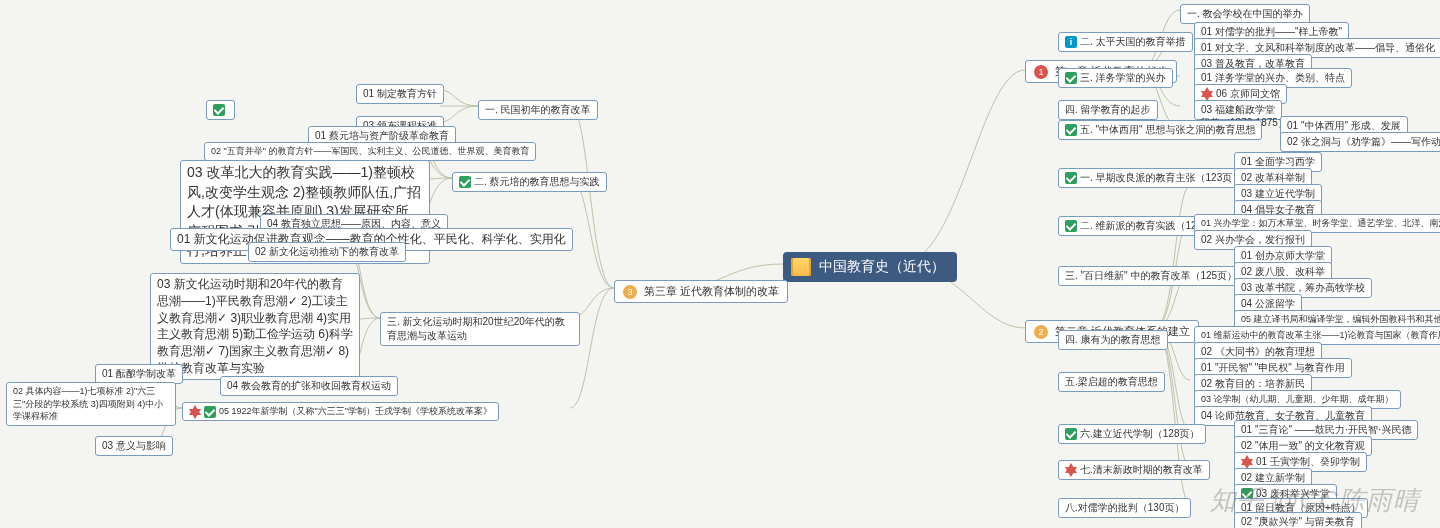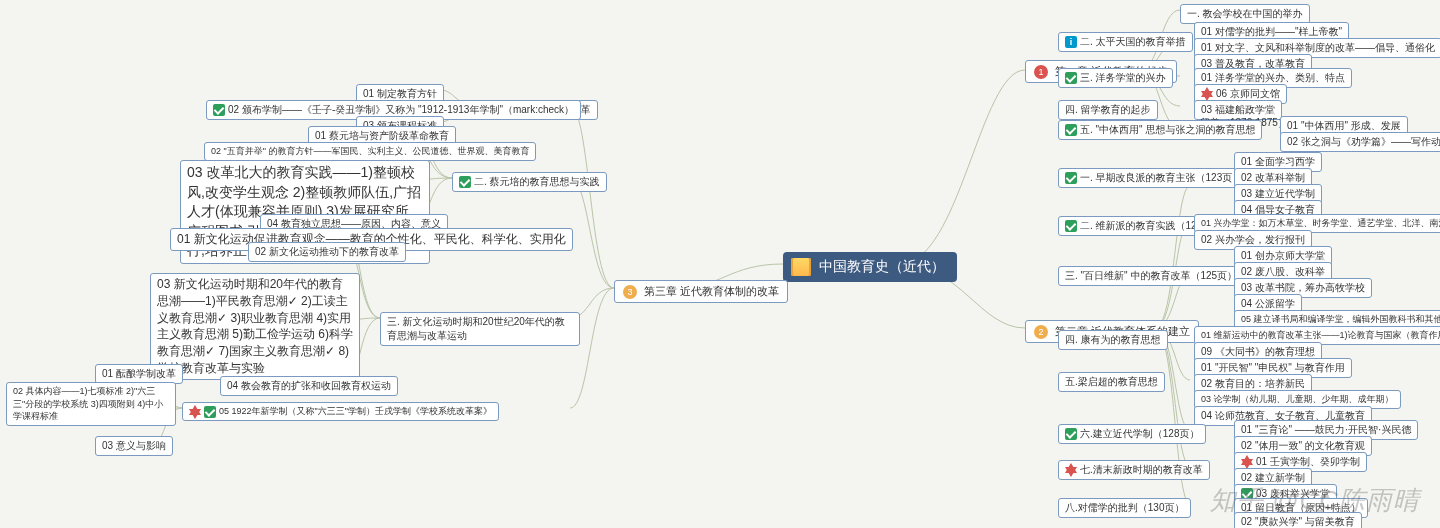--- a/index.html
+++ b/index.html
@@ -197,21 +197,21 @@
 
 <div class="node" style="left:1058px;top:266px"><span>三. "百日维新" 中的教育改革（125页）</span></div>
 <div class="node" style="left:1234px;top:246px"><span>01 创办京师大学堂</span></div>
 <div class="node" style="left:1234px;top:262px"><span>02 废八股、改科举</span></div>
 <div class="node" style="left:1234px;top:278px"><span>03 改革书院，筹办高牧学校</span></div>
 <div class="node" style="left:1234px;top:294px"><span>04 公派留学</span></div>
 <div class="node" style="left:1234px;top:310px;font-size:9px"><span>05 建立译书局和编译学堂，编辑外国教科书和其他书籍</span></div>
 
 <div class="node" style="left:1058px;top:330px"><span>四. 康有为的教育思想</span></div>
 <div class="node" style="left:1194px;top:326px;font-size:9px"><span>01 维新运动中的教育改革主张——1)论教育与国家（教育作用）2)废科举、兴学校 3)派游学</span></div>
-<div class="node" style="left:1194px;top:342px"><span>09 《大同书》的教育理想</span></div>
+<div class="node" style="left:1194px;top:342px"><span>02 《大同书》的教育理想</span></div>
 
 <div class="node" style="left:1058px;top:372px"><span>五.梁启超的教育思想</span></div>
 <div class="node" style="left:1194px;top:358px"><span>01 "开民智" "申民权" 与教育作用</span></div>
 <div class="node" style="left:1194px;top:374px"><span>02 教育目的：培养新民</span></div>
 <div class="node" style="left:1194px;top:390px;font-size:9px"><span>03 论学制（幼儿期、儿童期、少年期、成年期）</span></div>
 <div class="node" style="left:1194px;top:406px"><span>04 论师范教育、女子教育、儿童教育</span></div>
 
 <div class="node" style="left:1058px;top:424px"><span class="mark check"></span><span>六.建立近代学制（128页）</span></div>
 <div class="node" style="left:1234px;top:420px"><span>01 "三育论" ——鼓民力·开民智·兴民德</span></div>
 <div class="node" style="left:1234px;top:436px"><span>02 "体用一致" 的文化教育观</span></div>
@@ -225,21 +225,21 @@
 <div class="node" style="left:1234px;top:498px"><span>01 留日教育（原因+特点）</span></div>
 <div class="node" style="left:1234px;top:512px"><span>02 "庚款兴学" 与留美教育</span></div>
 
 <div class="node lg" style="left:614px;top:280px">
   <span class="num n3">3</span>
   <span>第三章 近代教育体制的改革</span>
 </div>
 
 <div class="node" style="left:478px;top:100px"><span>一. 民国初年的教育改革</span></div>
 <div class="node" style="left:356px;top:84px"><span>01 制定教育方针</span></div>
-<div class="node" style="left:206px;top:100px"><span class="mark check"></span><span>02 颁布学制——《壬子-癸丑学制》又称为 "1912-1913年学制"（mark:check）</span></div>
+<div class="node" style="left:206px;top:100px"><span class="mark check"></span></div>
 <div class="node" style="left:356px;top:116px"><span>03 颁布课程标准</span></div>
 
 <div class="node" style="left:452px;top:172px"><span class="mark check"></span><span>二. 蔡元培的教育思想与实践</span></div>
 <div class="node" style="left:308px;top:126px"><span>01 蔡元培与资产阶级革命教育</span></div>
 <div class="node" style="left:204px;top:142px;font-size:9px"><span>02 "五育并举" 的教育方针——军国民、实利主义、公民道德、世界观、美育教育</span></div>
 <div class="node" style="left:180px;top:160px;font-size:14px;max-width:250px;white-space:normal"><span>03 改革北大的教育实践——1)整顿校风,改变学生观念  2)整顿教师队伍,广招人才(体现兼容并原则)  3)发展研究所,广积图书,引导师生研究兴趣  4)砥砺德行,培养正当兴趣  5)改革教学体制</span></div>
 <div class="node" style="left:260px;top:214px"><span>04 教育独立思想——原因、内容、意义</span></div>
 
 <div class="node" style="left:380px;top:312px;max-width:200px;white-space:normal"><span>三. 新文化运动时期和20世纪20年代的教育思潮与改革运动</span></div>
 <div class="node" style="left:170px;top:228px;font-size:12px"><span>01 新文化运动促进教育观念——教育的个性化、平民化、科学化、实用化</span></div>

